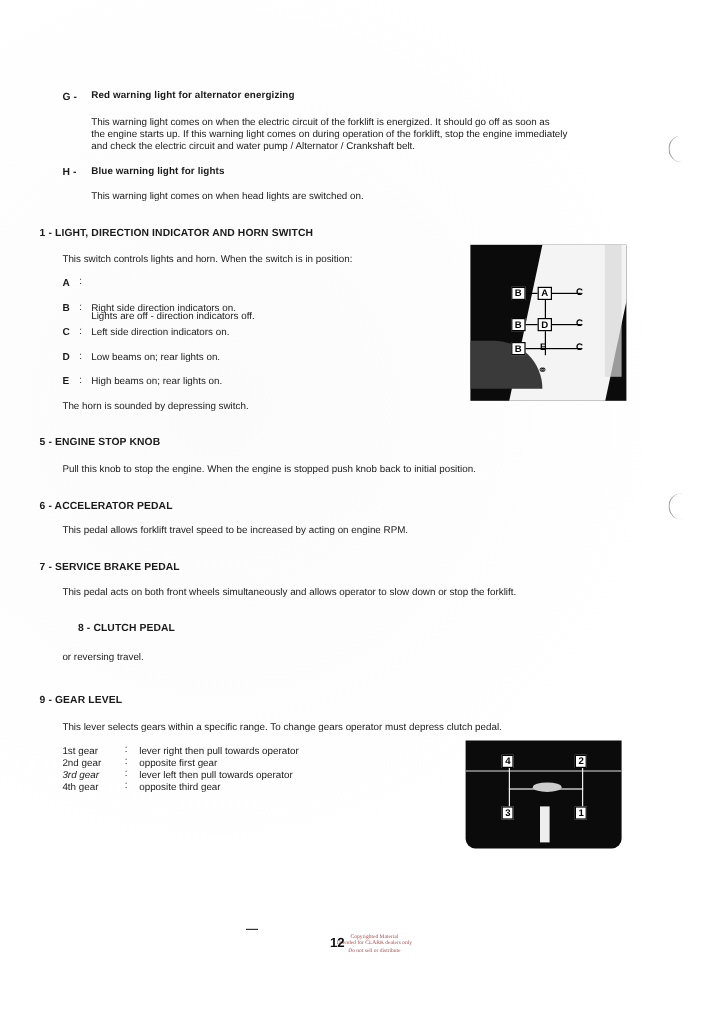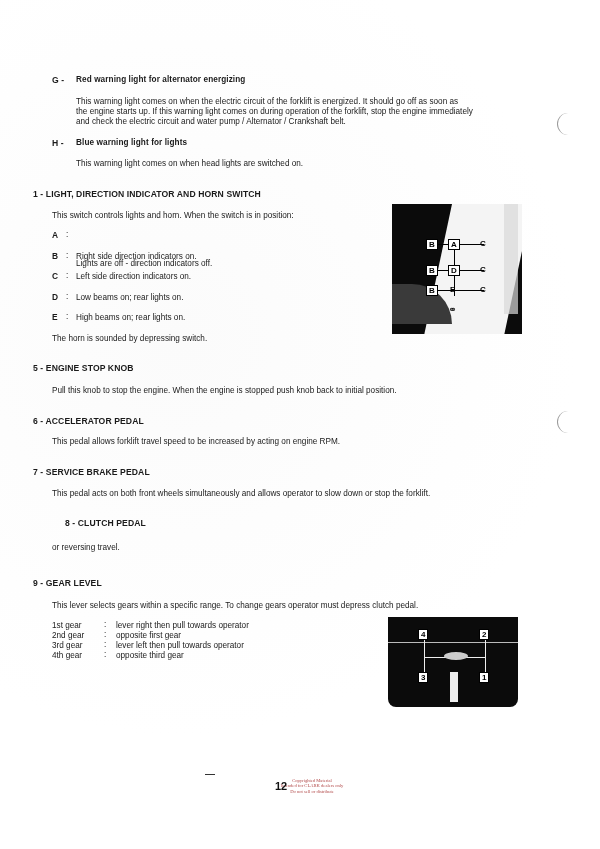--- a/index.html
+++ b/index.html
@@ -99,21 +99,21 @@
   <div class="txt" style="left:52px;top:600px;">This lever selects gears within a specific range.  To change gears operator must depress clutch pedal.</div>
 
   <div class="txt" style="left:52px;top:620px;">1st gear</div>
   <div class="colon" style="left:104px;top:620px;">:</div>
   <div class="txt" style="left:116px;top:620px;">lever right then pull towards operator</div>
 
   <div class="txt" style="left:52px;top:630px;">2nd gear</div>
   <div class="colon" style="left:104px;top:630px;">:</div>
   <div class="txt" style="left:116px;top:630px;">opposite first gear</div>
 
-  <div class="txt" style="left:52px;top:640px;">3rd gear</div>
+  <div class="txt" style="left:52px;top:640px;font-style:italic;">3rd gear</div>
   <div class="colon" style="left:104px;top:640px;">:</div>
   <div class="txt" style="left:116px;top:640px;">lever left then pull towards operator</div>
 
   <div class="txt" style="left:52px;top:650px;">4th gear</div>
   <div class="colon" style="left:104px;top:650px;">:</div>
   <div class="txt" style="left:116px;top:650px;">opposite third gear</div>
 
   <div class="photo" style="left:388px;top:617px;width:130px;height:90px;border-radius:0 0 8px 8px;">
     <div style="position:absolute;left:0;top:25px;width:130px;height:1px;background:#bbb;"></div>
     <div style="position:absolute;left:36px;top:16px;width:1px;height:50px;background:#eee;"></div>

